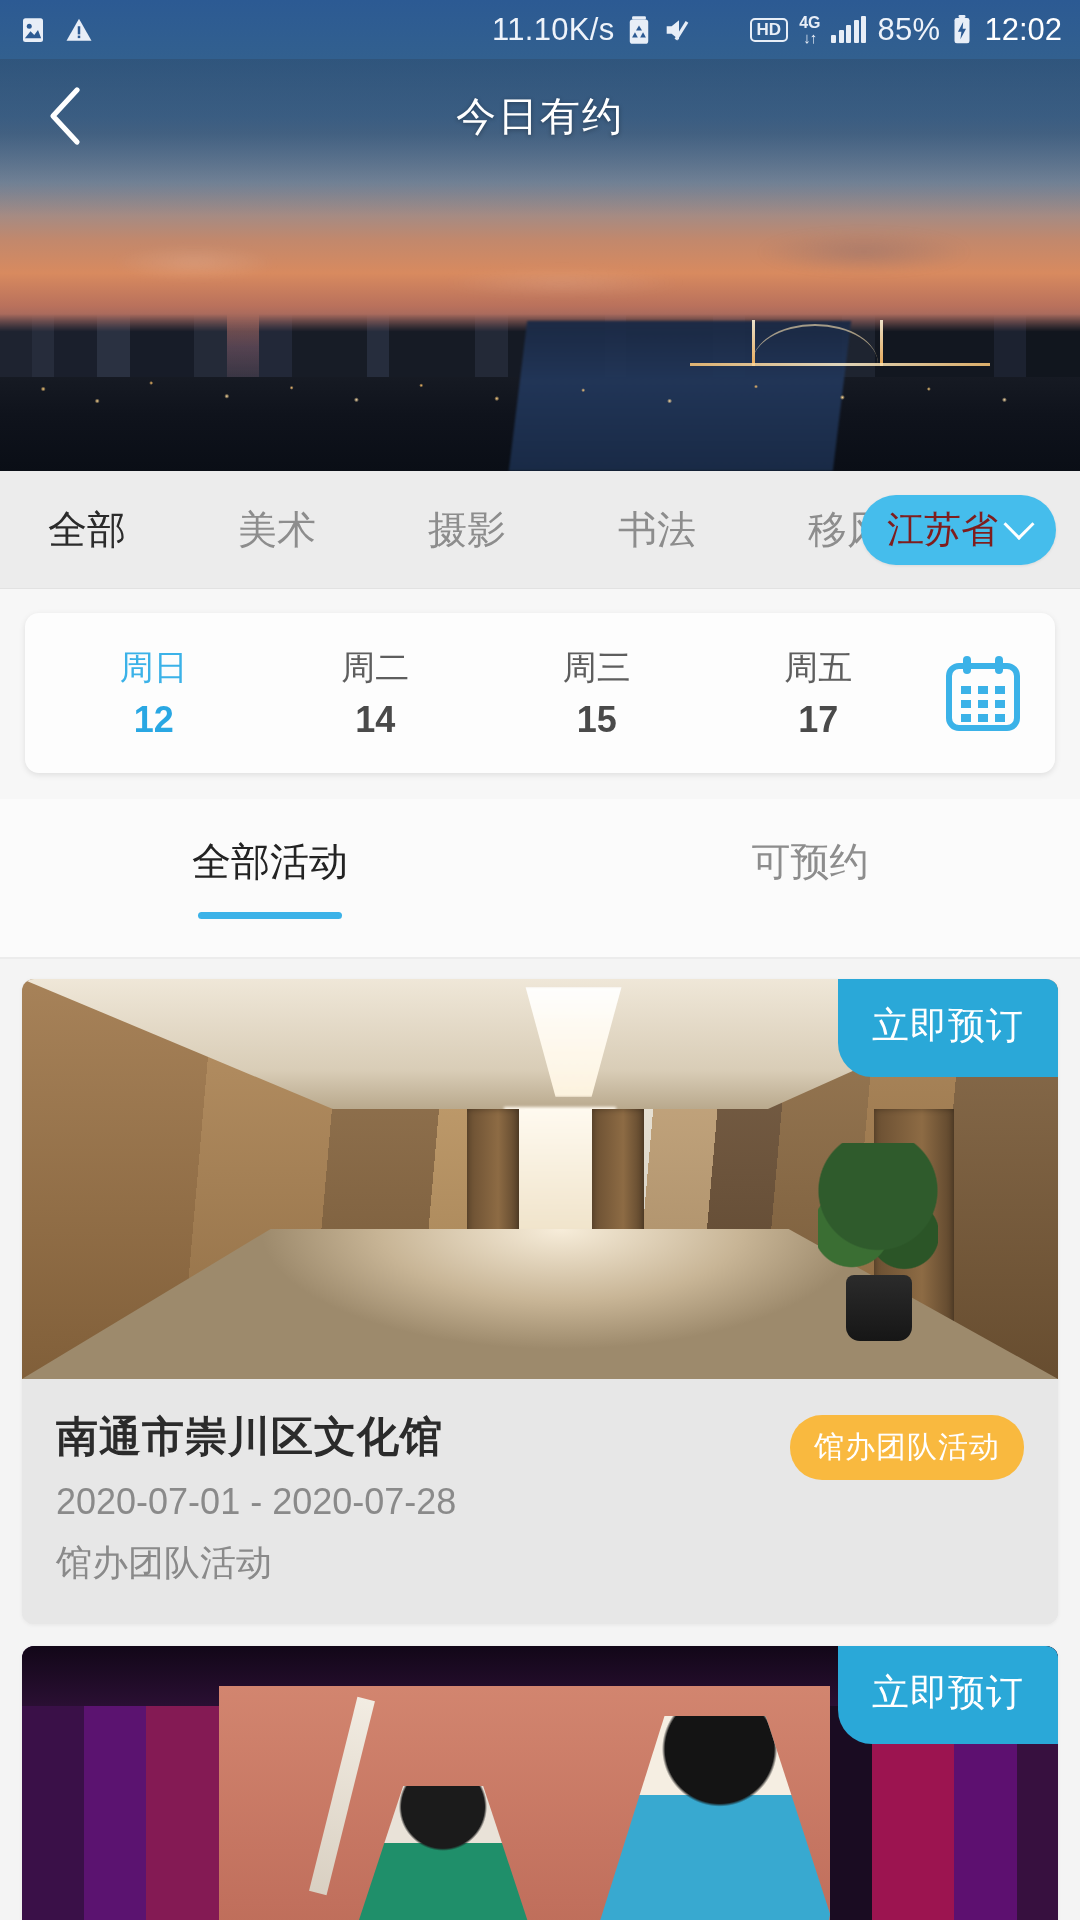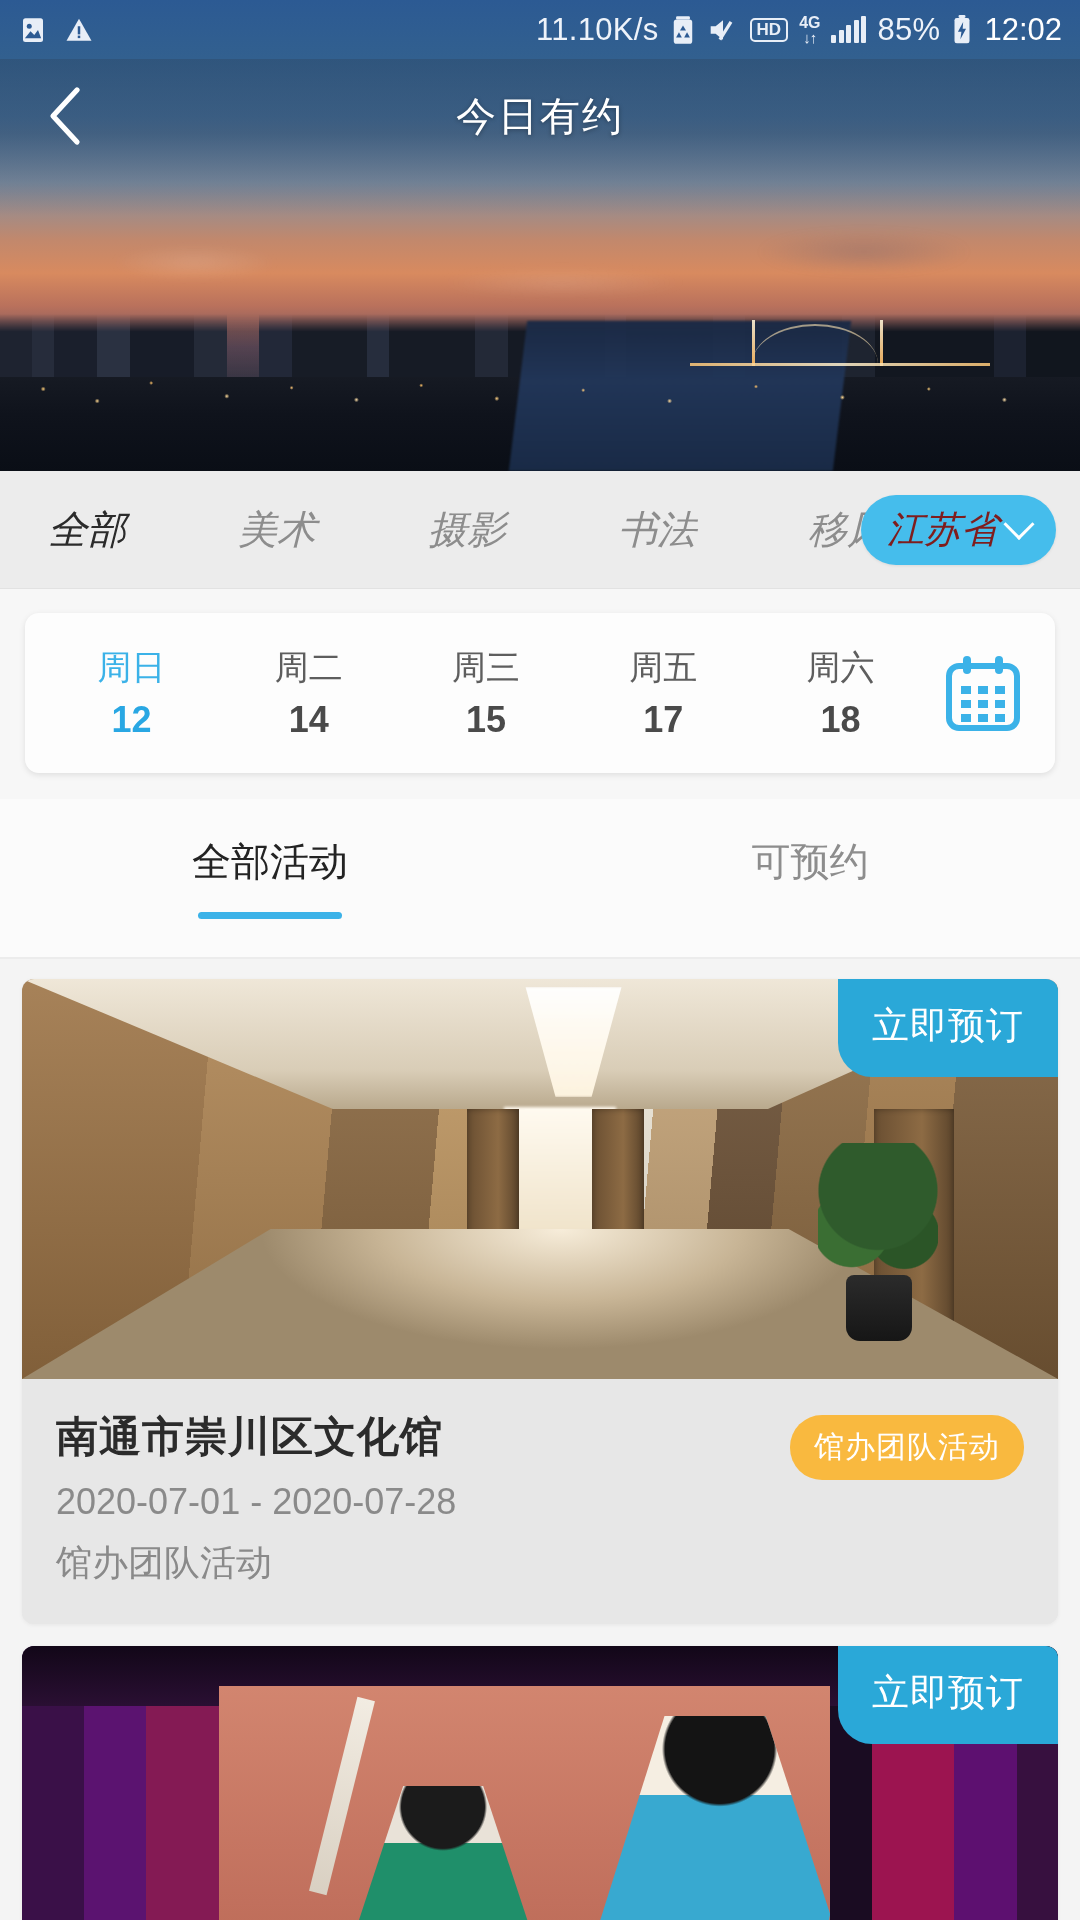--- a/index.html
+++ b/index.html
@@ -17,21 +17,21 @@
     display:flex; align-items:center; padding:0 18px; color:#fff;
     overflow:hidden;
   }
   .sb-left{ display:flex; align-items:center; gap:16px; }
   .sb-right{ margin-left:auto; display:flex; align-items:center; gap:11px; }
   .sb-text{ font-size:31px; letter-spacing:.3px; font-weight:400; color:#eef3fa; }
   .sb-clock{ font-size:31px; color:#fff; }
   .sb-ico{ display:inline-flex; align-items:center; justify-content:center; }
   .hdbox{
     border:2.5px solid #e8eef7; border-radius:5px; font-size:17px;
-    padding:1px 5px 2px; font-weight:700; color:#e8eef7; line-height:1;
+    padding:1px 5px 2px; font-weight:700; color:#e8eef7; line-height:1;margin-left:44px;
   }
   .g4{ display:flex; flex-direction:column; align-items:center; line-height:1; }
   .g4 .lbl{ font-size:16px; font-weight:700; color:#e8eef7;text-align:center; }
   .g4 .arrows{ font-size:15px; color:#e8eef7; margin-top:-1px; letter-spacing:-1px;}
   .bars{ display:flex; align-items:flex-end; gap:2.5px; height:26px; }
   .bars i{ width:5px; background:#e8eef7; display:block; border-radius:1px;}
   .bars i:nth-child(1){height:8px}.bars i:nth-child(2){height:13px}
   .bars i:nth-child(3){height:18px}.bars i:nth-child(4){height:23px}
   .bars i:nth-child(5){height:27px}
 
@@ -128,21 +128,21 @@
   .nav-title{
     position:absolute; left:0; right:0; text-align:center;
     font-size:40px; color:#fff; font-weight:400; letter-spacing:2px;
     text-shadow:0 1px 4px rgba(0,0,0,.35); pointer-events:none;
   }
 
   
   .cat-bar{
     position:relative; height:118px; background:#ececec;
     display:flex; align-items:center; padding:0 0 0 48px;
-    border-bottom:1px solid #e2e2e2; overflow:hidden;font-style:italic;
+    border-bottom:1px solid #e2e2e2; overflow:hidden;
   }
   .cat-scroll{ display:flex; align-items:center; gap:0; flex:1; }
   .cat-item{
     font-size:39px; color:#8d8d8d; white-space:nowrap;
     padding:0 46px 0 0; width:190px; flex:none;
   }
   .cat-item.active{ color:#2b2b2b; }
   .region-pill{
     position:absolute; right:24px; top:50%; transform:translateY(-50%);
     background:#45bdec; color:#7f1d1d; border-radius:40px;
@@ -378,24 +378,20 @@
         <span class="dn">14</span>
       </div>
       <div class="day">
         <span class="dw">周三</span>
         <span class="dn">15</span>
       </div>
       <div class="day">
         <span class="dw">周五</span>
         <span class="dn">17</span>
       </div>
-      <div class="day">
-        <span class="dw">周六</span>
-        <span class="dn">18</span>
-      </div>
       <div class="cal-btn">
         <svg width="76" height="78" viewBox="0 0 38 39">
           <rect x="2" y="6" width="34" height="31" rx="5" fill="none" stroke="#3bb2e8" stroke-width="3"></rect>
           <rect x="9" y="1" width="4" height="9" rx="2" fill="#3bb2e8"></rect>
           <rect x="25" y="1" width="4" height="9" rx="2" fill="#3bb2e8"></rect>
           <rect x="13" y="4.5" width="12" height="2.6" fill="#3bb2e8"></rect>
           <rect x="8" y="16" width="5" height="4" fill="#3bb2e8"></rect>
           <rect x="16.5" y="16" width="5" height="4" fill="#3bb2e8"></rect>
           <rect x="25" y="16" width="5" height="4" fill="#3bb2e8"></rect>
           <rect x="8" y="23" width="5" height="4" fill="#3bb2e8"></rect>

